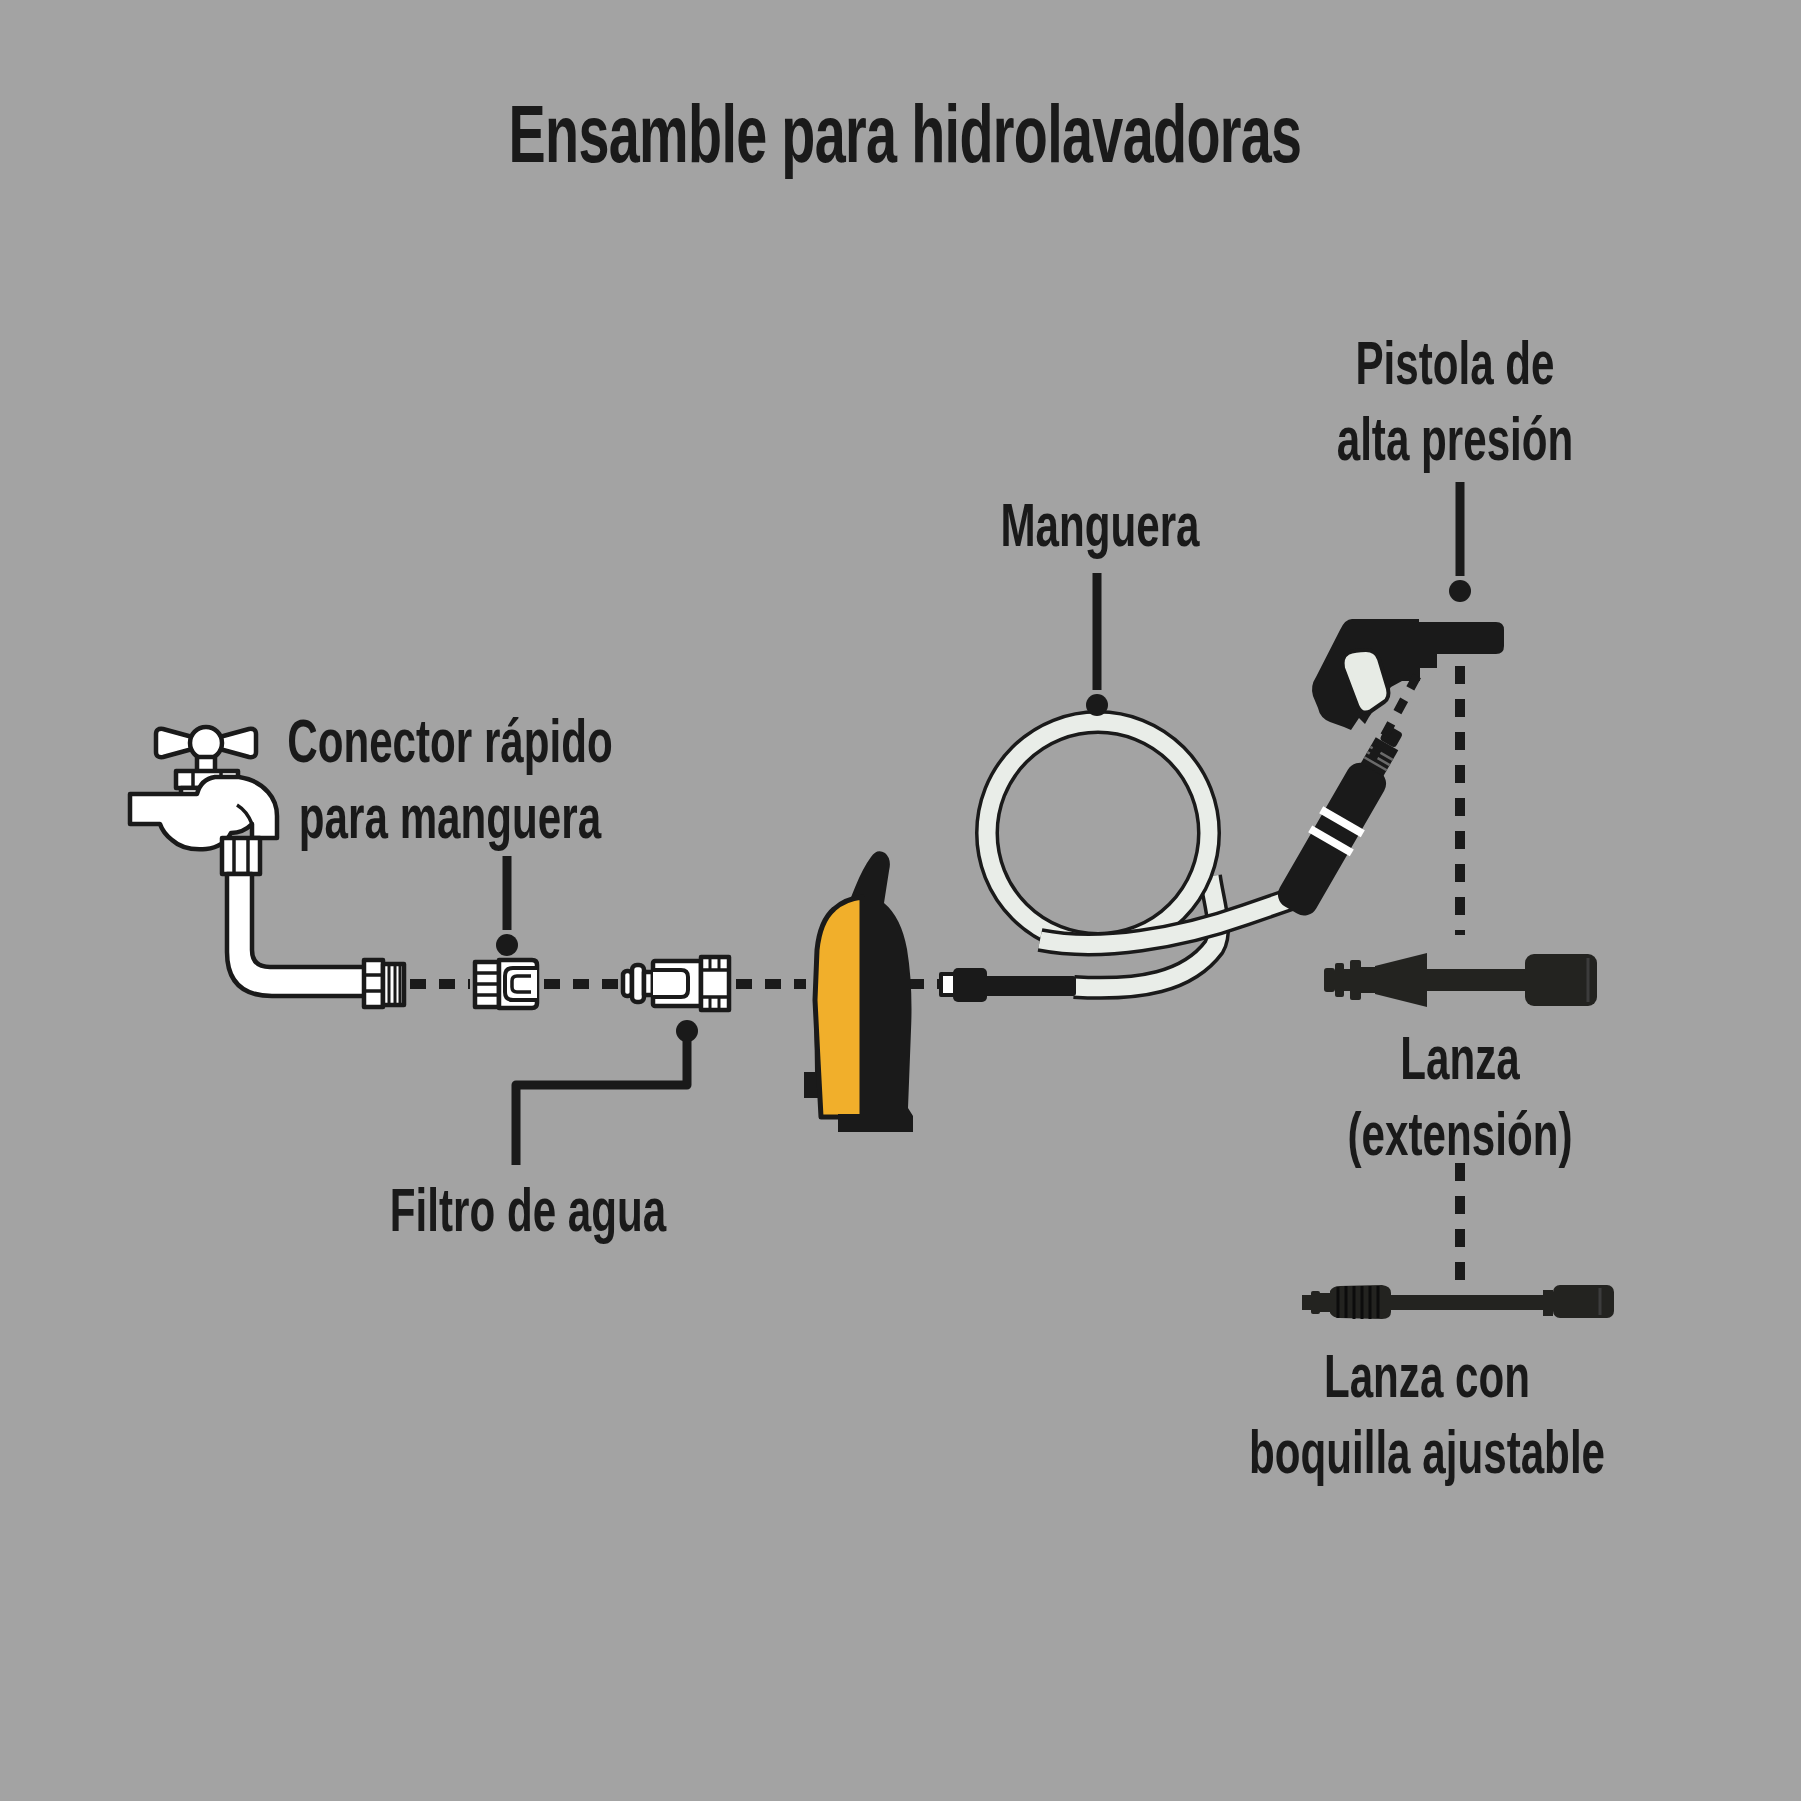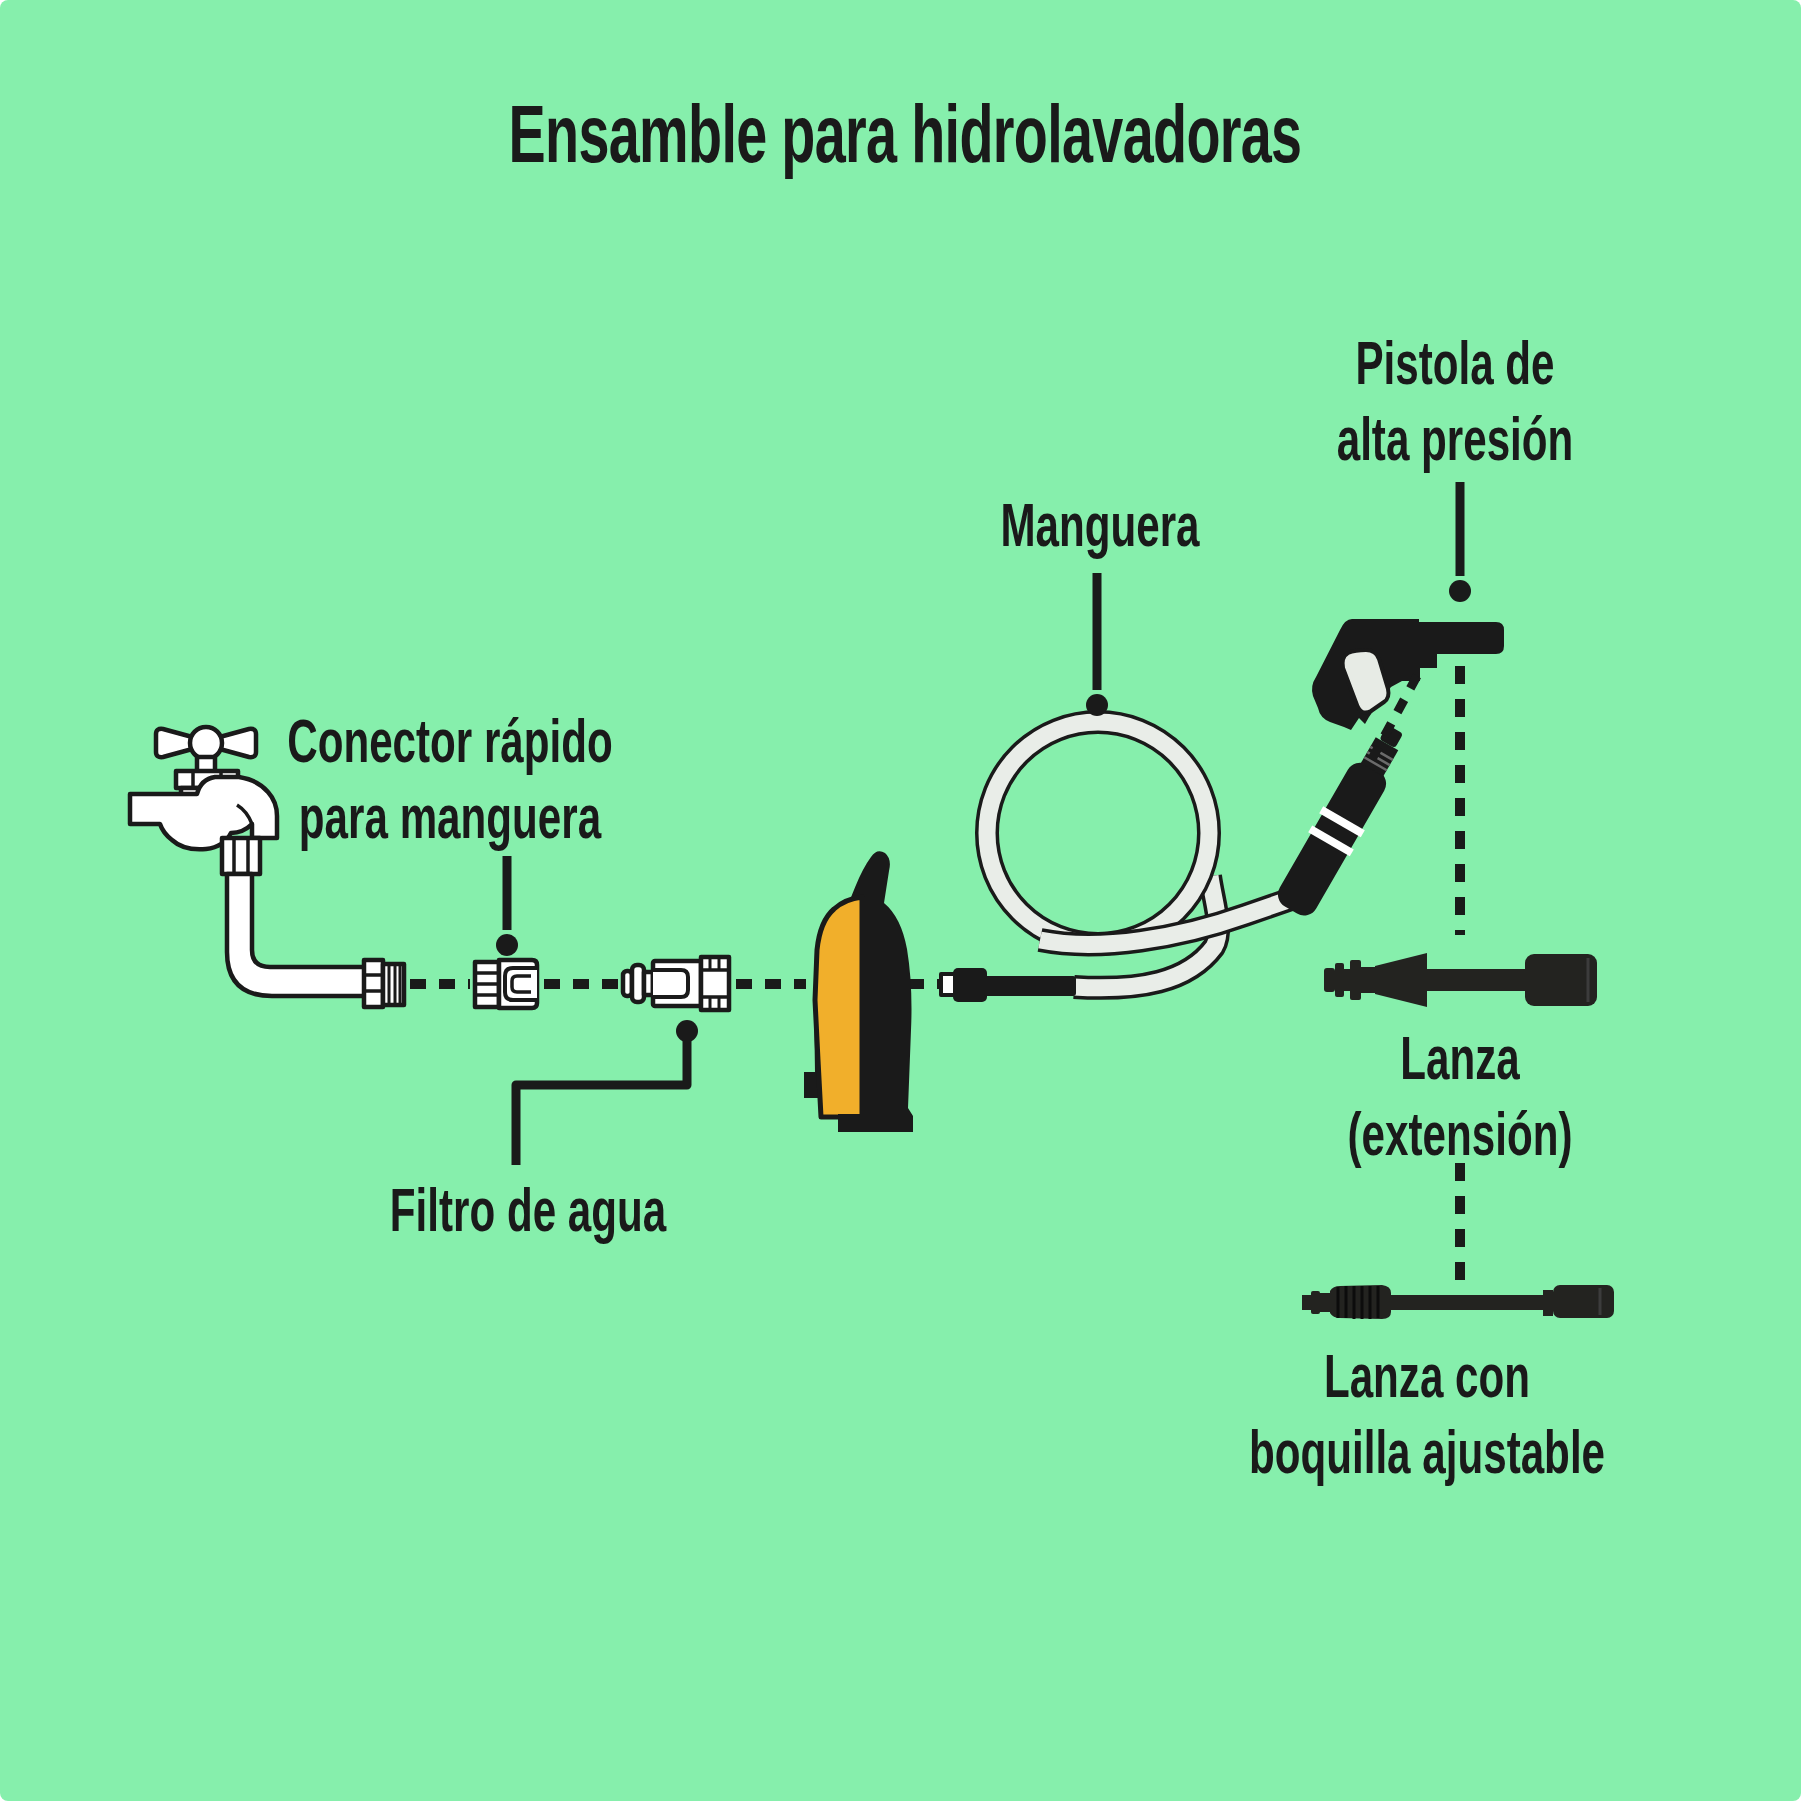--- a/index.html
+++ b/index.html
@@ -1,18 +1,18 @@
 <!DOCTYPE html>
 <html><head>
 <meta charset="utf-8">
 <style>
   html,body{margin:0;padding:0;background:#ffffff;}
   #stage{
-    position:relative;width:1801px;height:1801px;background:#86efac;
-    font-family:"Liberation Sans", sans-serif;overflow:hidden;border-radius:8px;
+    position:relative;width:1801px;height:1801px;background:#a3a3a3;
+    font-family:"Liberation Sans", sans-serif;overflow:hidden;
   }
   #art{position:absolute;left:0;top:0;width:1801px;height:1801px;}
   .lbl{
     position:absolute;color:#1a1a1a;font-weight:bold;text-align:center;
     white-space:nowrap;transform:translateX(-50%) scaleX(0.68);
     transform-origin:center top;font-size:62px;line-height:1.22;
   }
   .title{font-size:82px;letter-spacing:-1px;}
 </style>
 </head>

